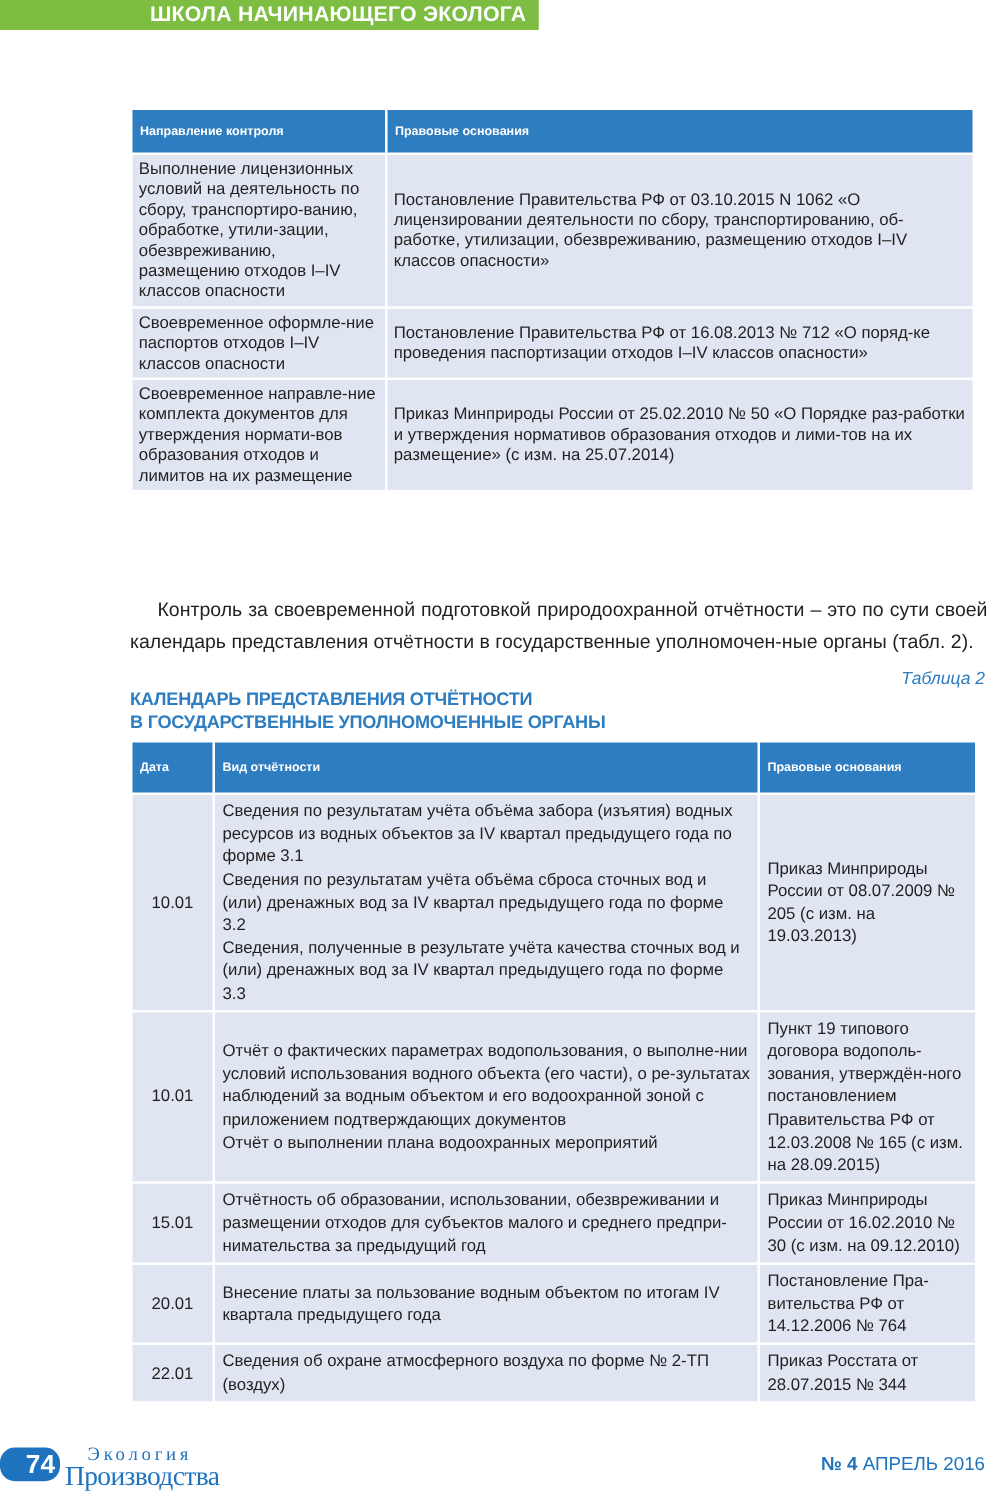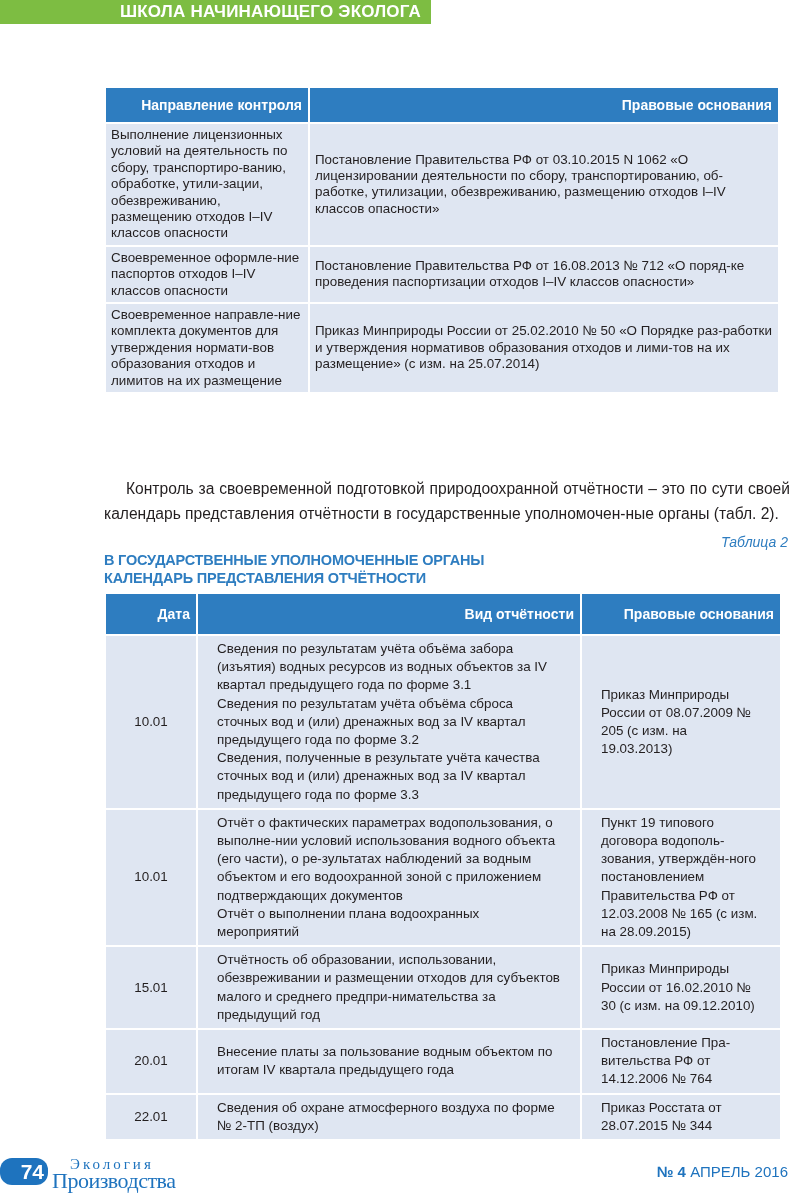--- a/index.html
+++ b/index.html
@@ -3,39 +3,39 @@
 <meta charset="utf-8">
 <style>
   html, body { margin:0; padding:0; }
   body { width:800px; height:1195px; background:#ffffff; position:relative; overflow:hidden;
          font-family:"Liberation Sans", sans-serif; color:#231f20; }
   .section-banner { position:absolute; left:0; top:0; width:431px; height:24px; background:#7dbd42; }
   .section-banner span { position:absolute; right:10px; top:2px; color:#fff; font-weight:bold;
          font-size:17px; letter-spacing:0.2px; font-family:"Liberation Sans", sans-serif; }
 
   table { border-collapse:collapse; position:absolute; font-family:"Liberation Sans", sans-serif; }
-  th { background:#2e7dc0; color:#fff; font-weight:bold; font-size:14px; padding:0 6px; text-align:right; }
+  th { background:#2e7dc0; color:#fff; font-weight:bold; font-size:10px; padding:0 6px; text-align:left; }
   td { background:#dfe6f2; font-size:13.4px; line-height:16.4px; padding:3px 5px; vertical-align:middle; color:#231f20; }
   th, td { border:2px solid #ffffff; }
 
   #table1 { left:104px; top:86px; width:676px; }
   #table1 th { height:34px; }
   #table1 td.c1 { width:192px; }
 
   .para { position:absolute; left:104px; top:460px; width:686px; font-size:15.6px; line-height:25px;
           text-align:justify; text-indent:22px; }
   .table-label { position:absolute; right:12px; top:534px; font-style:italic; color:#2e7dc0; font-size:14px;margin-left:10px; }
   .table-title { position:absolute; left:104px; top:551px; color:#2e7dc0; font-weight:bold; font-size:14.5px;
                  line-height:18px; letter-spacing:-0.2px; }
 
   #table2 { left:104px; top:592px; width:678px; }
   #table2 th { height:40px; line-height:15px; }
   #table2 td.date { width:52px; text-align:center; }
   #table2 td.basis { width:160px; }
-  #table2 td { line-height:18.2px; padding:4px 19px; }
+  #table2 td { line-height:18.2px; padding:4px 6px; }
 
   .footer-num { position:absolute; left:0; top:1158px; width:48px; height:27px; background:#1e73be; color:#fff;
                 font-weight:bold; font-size:21px; text-align:right; padding-right:4px; box-sizing:border-box; line-height:27px;border-radius:12px; }
   .logo { position:absolute; left:52px; top:1156px; color:#1e73be; font-family:"Liberation Serif", serif; }
   .logo .l1 { position:absolute; left:18px; top:0; font-size:15px; letter-spacing:3px; white-space:nowrap; }
   .logo .l2 { position:absolute; left:0; top:12px; font-size:22px; font-weight:normal; white-space:nowrap; letter-spacing:-0.5px; }
   .issue { position:absolute; right:12px; top:1163px; color:#1e73be; font-size:15px; }
   .issue b { font-weight:bold; }
 </style>
 </head>
@@ -65,22 +65,22 @@
       <td class="c1">Своевременное направле-ние комплекта документов для утверждения нормати-вов образования отходов и лимитов на их размещение</td>
       <td>Приказ Минприроды России от 25.02.2010 № 50 «О Порядке раз-работки и утверждения нормативов образования отходов и лими-тов на их размещение» (с изм. на 25.07.2014)</td>
     </tr>
   </tbody>
 </table>
 
 <p class="para">Контроль за своевременной подготовкой природоохранной отчётности – это по сути своей календарь представления отчётности в государственные уполномочен-ные органы (табл. 2).</p>
 
 <div class="table-label">Таблица 2</div>
 <div class="table-title">
+  <div>КАЛЕНДАРЬ ПРЕДСТАВЛЕНИЯ ОТЧЁТНОСТИ</div>
   <div>В ГОСУДАРСТВЕННЫЕ УПОЛНОМОЧЕННЫЕ ОРГАНЫ</div>
-  <div>КАЛЕНДАРЬ ПРЕДСТАВЛЕНИЯ ОТЧЁТНОСТИ</div>
 </div>
 
 <table id="table2">
   <thead>
     <tr>
       <th>Дата</th>
       <th>Вид отчётности</th>
       <th style="width:150px;">Правовые основания</th>
     </tr>
   </thead>

